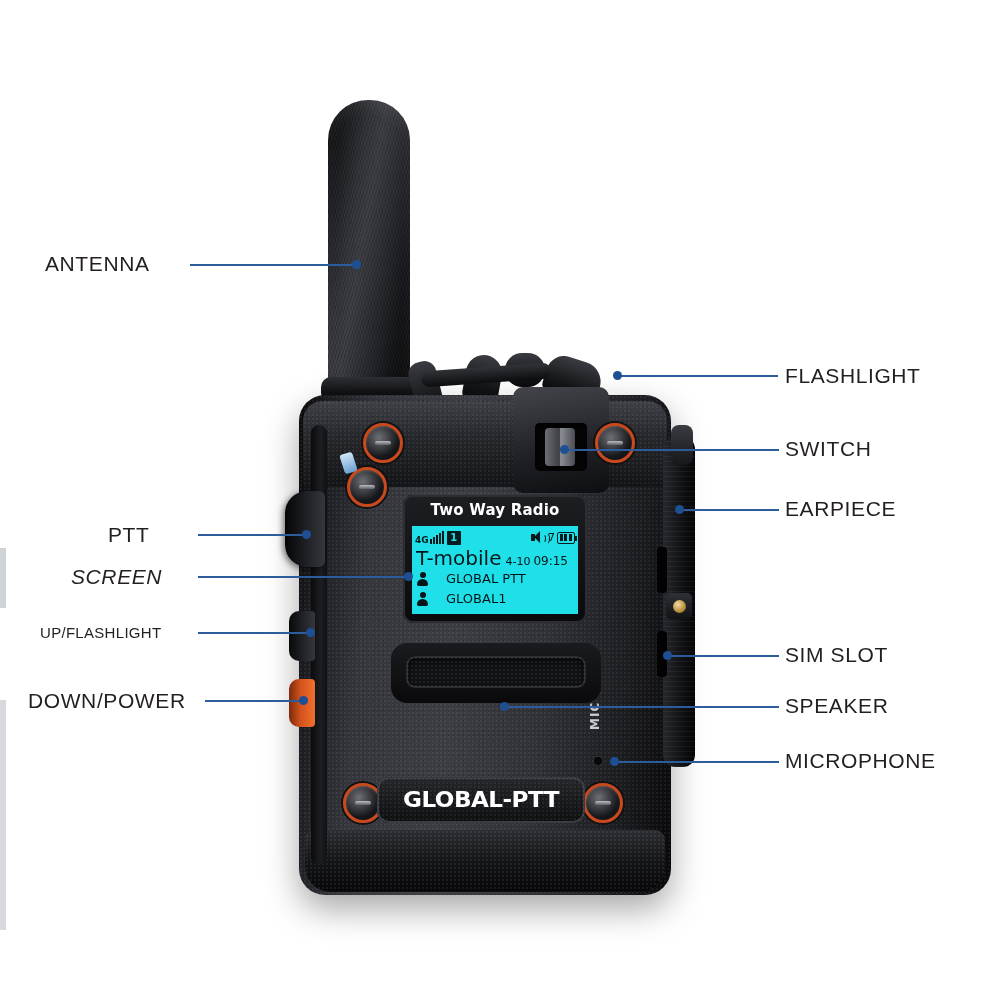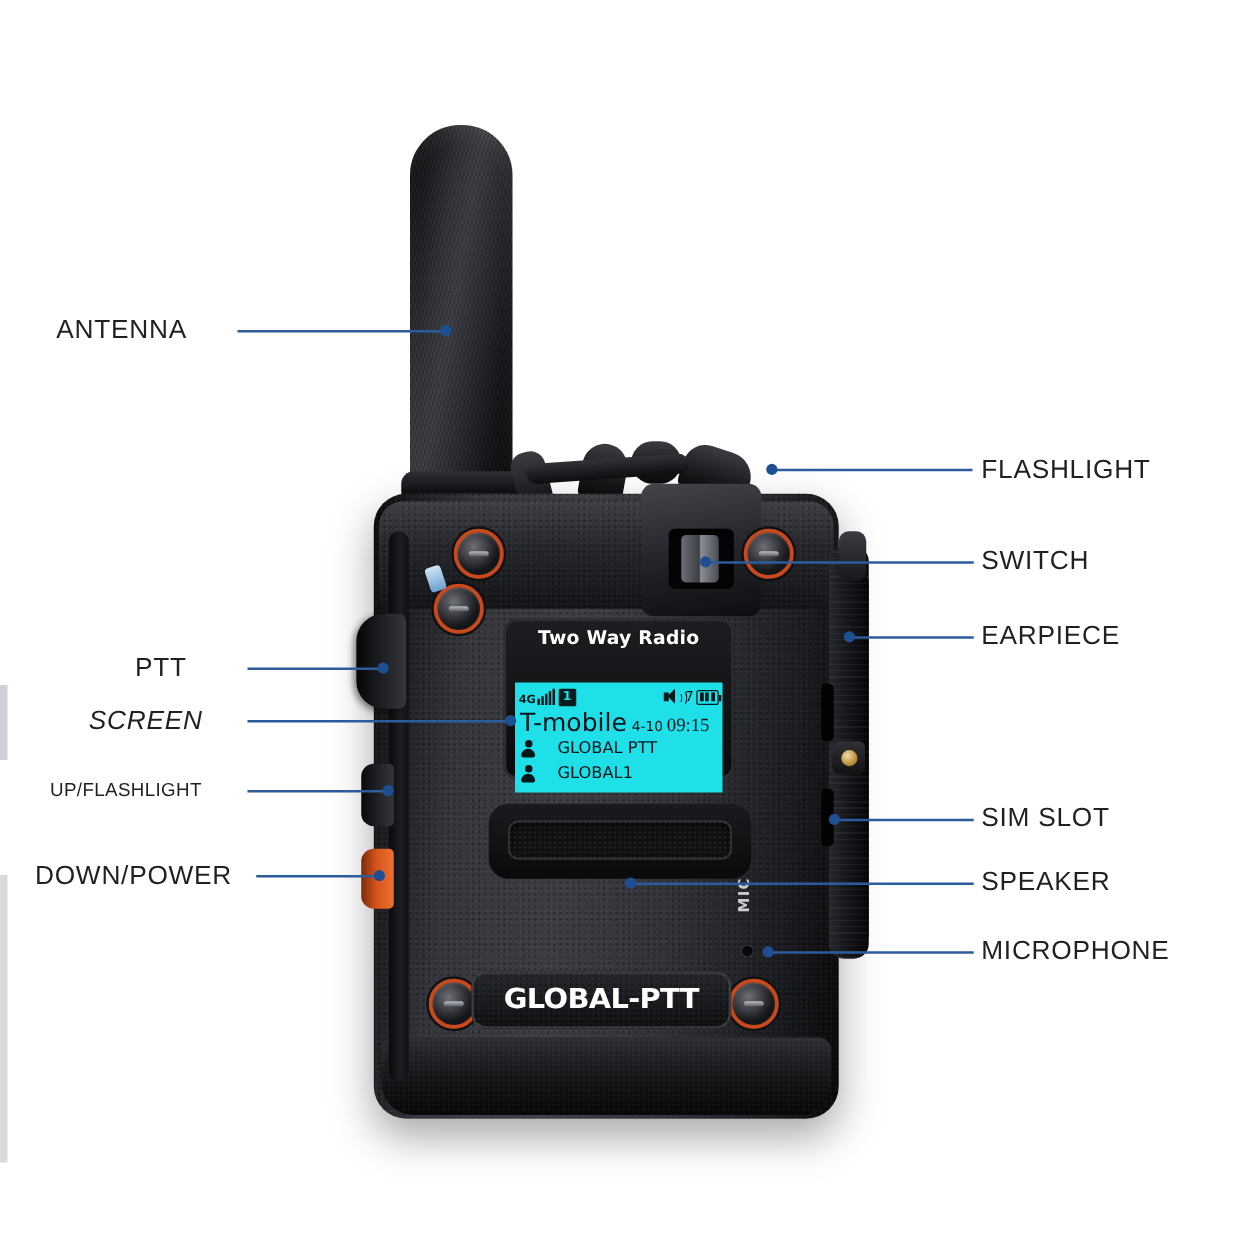--- a/index.html
+++ b/index.html
@@ -271,21 +271,20 @@
     font-family: "DejaVu Sans", sans-serif;
   }
   .lcd {
     position: absolute;
     left: 9px;
     top: 31px;
     width: 166px;
     height: 88px;
     background: #1fe0e8;
     overflow: hidden;
-    margin-top: 20px;
   }
   .lcd-statusbar {
     position: absolute;
     left: 3px; top: 2px;
     width: 160px;
     height: 19px;
     display: flex;
     align-items: center;
   }
   .sig-4g {
@@ -393,21 +392,21 @@
     left: 4px; top: 22px;
     width: 160px;
     display: flex;
     align-items: baseline;
     gap: 4px;
     color: #03161a;
     font-family: "DejaVu Sans", sans-serif;
   }
   .carrier-name { font-size: 20px; line-height: 1; }
   .carrier-date { font-size: 11px; line-height: 1; }
-  .carrier-time { font-size: 15px; line-height: 1; margin-left: -1px; font-family: Liberation Serif, serif; }
+  .carrier-time { font-size: 12px; line-height: 1; margin-left: -1px; }
 
   .lcd-contact {
     position: absolute;
     left: 5px;
     display: flex;
     align-items: center;
     gap: 18px;
     color: #03161a;
     font-family: "DejaVu Sans", sans-serif;
     font-size: 13px;

